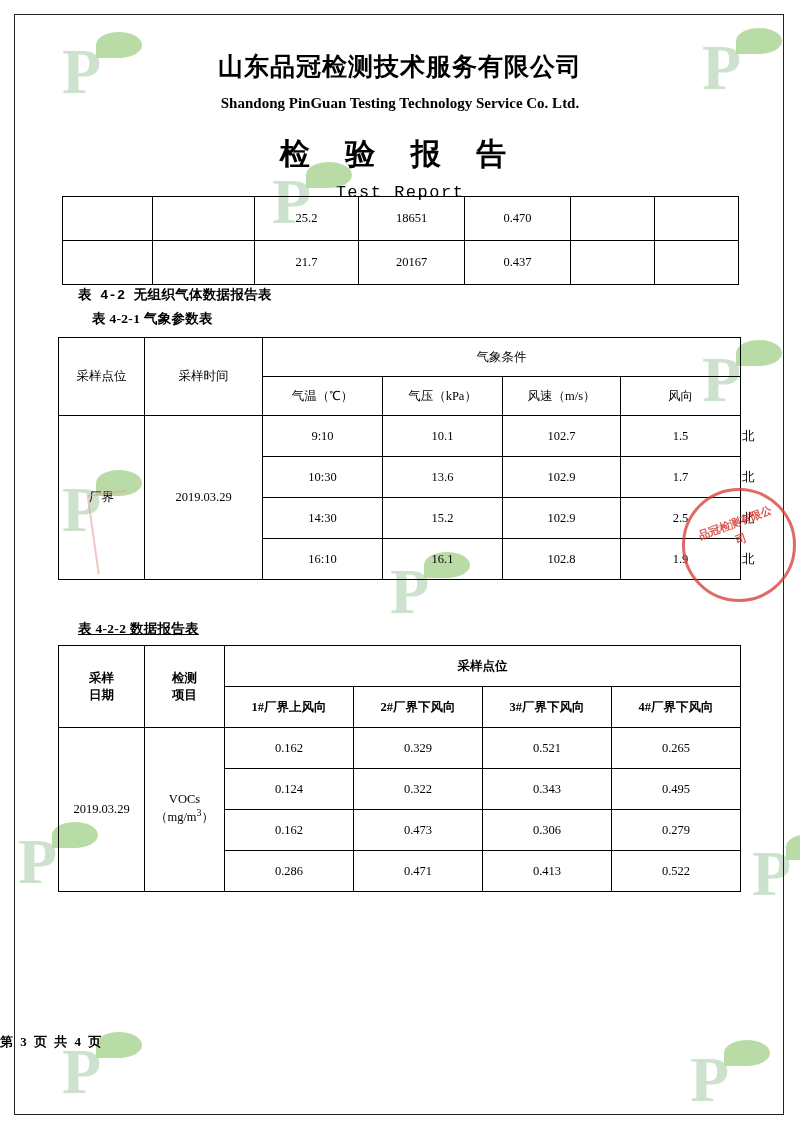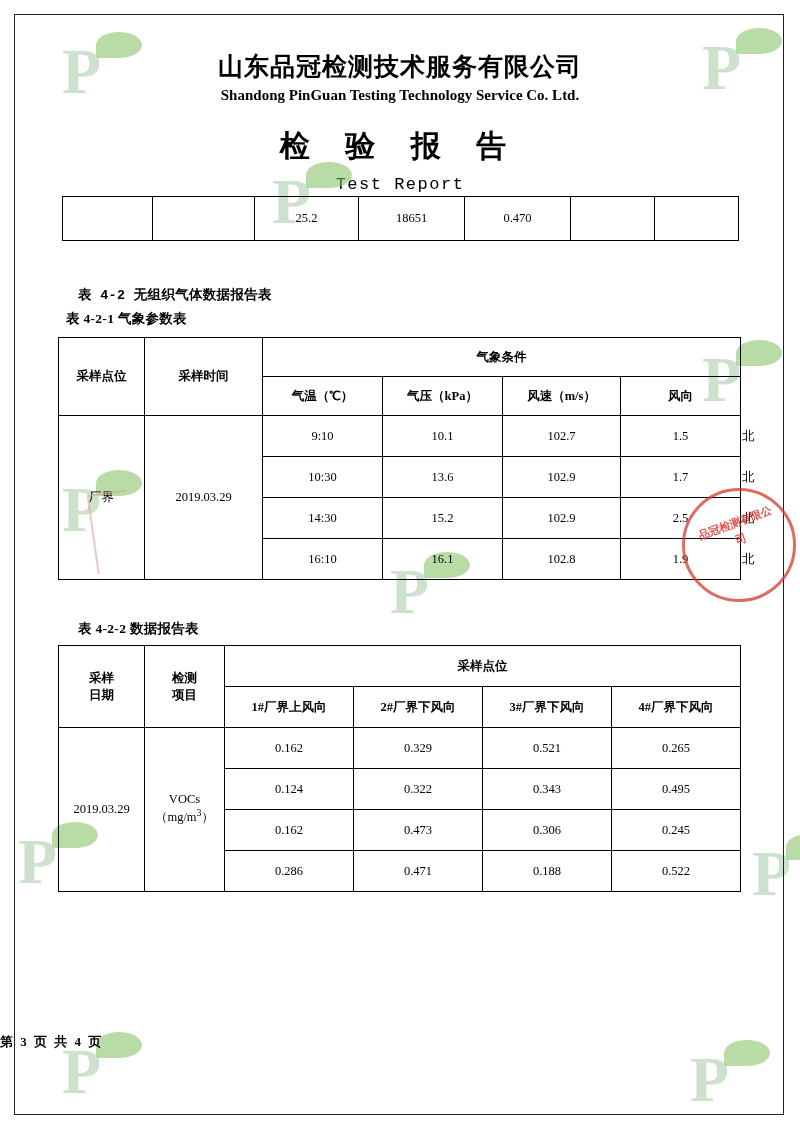--- a/index.html
+++ b/index.html
@@ -57,21 +57,21 @@
     font-size: 25px;
     font-weight: bold;
     letter-spacing: 1px;
     margin-top: 50px;
     font-family: "Liberation Serif", serif;
   }
   .hdr-en {
     text-align: center;
     font-size: 15px;
     font-weight: bold;
-    margin-top: 4px;
+    margin-top: 12px;
     font-family: "Liberation Serif", serif;
   }
   .title-cn {
     text-align: center;
     font-size: 30px;
     font-weight: bold;
     letter-spacing: 14px;
     margin-top: 22px;
   }
   .title-en {
@@ -111,21 +111,21 @@
     letter-spacing: .3px;
   }
 
   .tbl-weather {
     position: absolute;
     left: 58px;
     top: 337px;
     width: 682px;
   }
   .tbl-weather td { height: 36px; font-size: 12.5px; }
-  .tbl-weather .hrow td { height: 34px; font-weight: bold; }
+  .tbl-weather .hrow td { height: 34px; font-weight: normal; }
 
   .tbl-data {
     position: absolute;
     left: 58px;
     top: 645px;
     width: 682px;
   }
   .tbl-data td { height: 36px; font-size: 12.5px; }
   .tbl-data .hcell { font-weight: bold; }
 
@@ -226,26 +226,35 @@
   <tbody>
     <tr>
       <td></td>
       <td></td>
       <td>25.2</td>
       <td>18651</td>
       <td>0.470</td>
       <td></td>
       <td></td>
     </tr>
+    <tr>
+      <td></td>
+      <td></td>
+      <td>21.7</td>
+      <td>20167</td>
+      <td>0.437</td>
+      <td></td>
+      <td></td>
+    </tr>
   </tbody>
 </table>
 
 <div class="caption" style="left:78px; top:286px;font-family:Liberation Mono, monospace;">表 4-2 无组织气体数据报告表</div>
-<div class="caption" style="left:66px; top:310px;">表 4-2-1 气象参数表</div>
-<div class="caption" style="left:78px; top:620px;">表 4-2-2 数据报告表</div>
+<div class="caption" style="left:92px; top:310px;">表 4-2-1 气象参数表</div>
+<div class="caption" style="left:78px; top:620px;text-decoration:underline;">表 4-2-2 数据报告表</div>
 
 <table class="doc tbl-weather">
   <colgroup>
     <col style="width:86px">
       <col style="width:118px">
       <col style="width:120px">
     <col style="width:120px">
       <col style="width:118px">
       <col style="width:120px">
   </colgroup>
@@ -345,24 +354,24 @@
     <tr>
       <td>0.124</td>
       <td>0.322</td>
       <td>0.343</td>
       <td>0.495</td>
     </tr>
     <tr>
       <td>0.162</td>
       <td>0.473</td>
       <td>0.306</td>
-      <td>0.245</td>
+      <td>0.279</td>
     </tr>
     <tr>
       <td>0.286</td>
       <td>0.471</td>
-      <td>0.188</td>
+      <td>0.413</td>
       <td>0.522</td>
     </tr>
   </tbody>
 </table>
 
 <div class="footer">第 3 页 共 4 页</div>
 
 </body></html>

